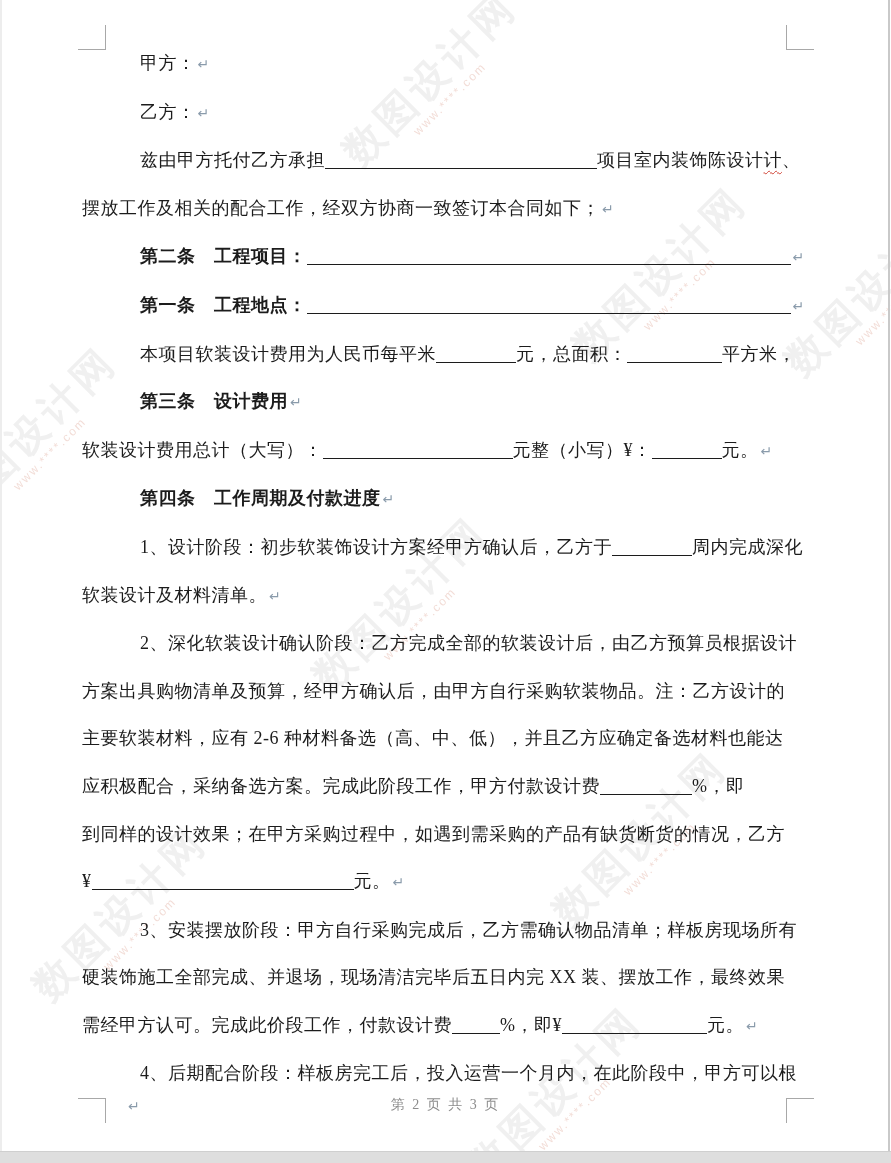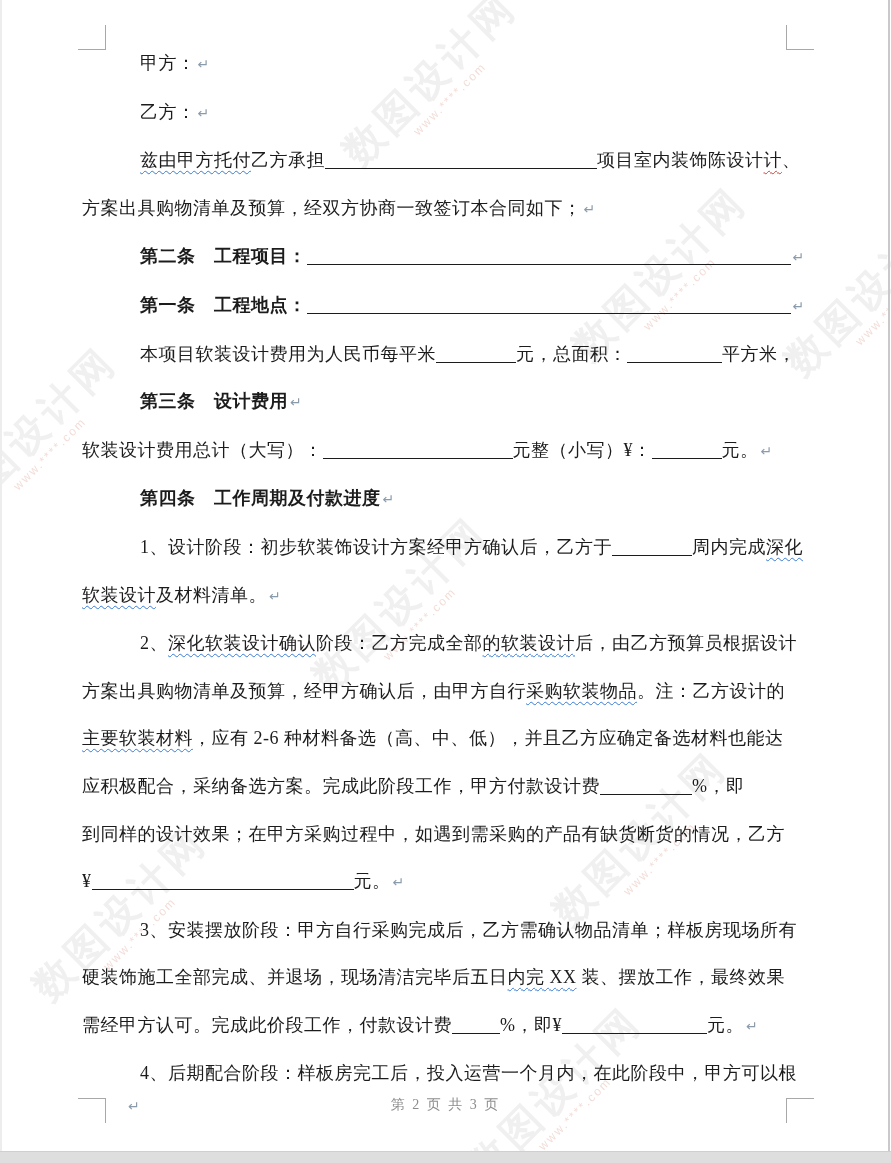--- a/index.html
+++ b/index.html
@@ -22,21 +22,21 @@
   .wm-main{display:block;font-size:40px;font-weight:bold;letter-spacing:5px;color:rgba(178,178,178,0.20);
            font-family:"Liberation Sans","DejaVu Sans",sans-serif;}
   .wm-sub{display:block;font-size:12px;letter-spacing:2px;margin-top:-6px;color:rgba(205,118,98,0.26);
           font-family:"Liberation Sans","DejaVu Sans",sans-serif;}
   
   .content{position:absolute;left:82px;top:40px;width:714px;}
   .line{line-height:47.6px;font-size:18px;color:#1c1c1c;white-space:nowrap;}
   .line.indent{padding-left:58px;}
   .run{letter-spacing:0.5px;text-align:right;}
   .run.bold{font-weight:bold;}
-  .wavy-blue{text-decoration:underline;text-decoration-style:wavy;text-decoration-color:#3a7bd5;
+  .wavy-blue{text-decoration-style:wavy;text-decoration-color:#3a7bd5;
              text-decoration-thickness:1px;text-underline-offset:4px;}
   .wavy-red{text-decoration:underline;text-decoration-style:wavy;text-decoration-color:#d04437;
             text-decoration-thickness:1px;text-underline-offset:4px;}
   .blank{display:inline-block;height:0.95em;border-bottom:1.4px solid #1c1c1c;margin-bottom:-3px;}
   .pmark{color:#8a9bab;font-size:14px;margin-left:2px;font-family:"DejaVu Sans","Liberation Sans",sans-serif;}
   
   .footer{position:absolute;left:0;top:1096px;width:891px;text-align:center;
           font-size:14px;color:#8c8c8c;letter-spacing:2px;}
   .footer .pmark{position:absolute;left:126px;top:2px;}
 </style>
@@ -82,21 +82,21 @@
 
   <div class="crop tl"></div>
   <div class="crop tr"></div>
   <div class="crop bl"></div>
   <div class="crop br"></div>
 
   <div class="content" id="doc-content">
       <div class="line indent"><span class="run">甲方：</span><span class="pmark">↵</span></div>
       <div class="line indent"><span class="run">乙方：</span><span class="pmark">↵</span></div>
       <div class="line indent"><span class="run wavy-blue">兹由甲方托付</span><span class="run">乙方承担</span><span class="blank" style="width: 272px;"></span><span class="run">项目室内装饰陈设计</span><span class="run wavy-red">计</span><span class="run">、</span></div>
-      <div class="line"><span class="run">方案出具购物清单及预算，经双方协商一致签订本合同如下；</span><span class="pmark">↵</span></div>
+      <div class="line"><span class="run">摆放工作及相关的配合工作，经双方协商一致签订本合同如下；</span><span class="pmark">↵</span></div>
       <div class="line indent"><span class="run bold">第二条　工程项目：</span><span class="blank" style="width: 484px;"></span><span class="pmark">↵</span></div>
       <div class="line indent"><span class="run bold">第一条　工程地点：</span><span class="blank" style="width: 484px;"></span><span class="pmark">↵</span></div>
       <div class="line indent"><span class="run">本项目软装设计费用为人民币每平米</span><span class="blank" style="width: 80px;"></span><span class="run">元，总面积：</span><span class="blank" style="width: 95px;"></span><span class="run">平方米，</span></div>
       <div class="line indent"><span class="run bold">第三条　设计费用</span><span class="pmark">↵</span></div>
       <div class="line"><span class="run">软装设计费用总计（大写）：</span><span class="blank" style="width: 190px;"></span><span class="run">元整（小写）¥：</span><span class="blank" style="width: 70px;"></span><span class="run">元。</span><span class="pmark">↵</span></div>
       <div class="line indent"><span class="run bold">第四条　工作周期及付款进度</span><span class="pmark">↵</span></div>
       <div class="line indent"><span class="run">1、设计阶段：初步软装饰设计方案经甲方确认后，乙方于</span><span class="blank" style="width: 80px;"></span><span class="run">周内完成</span><span class="run wavy-blue">深化</span></div>
       <div class="line"><span class="run wavy-blue">软装设计</span><span class="run">及材料清单。</span><span class="pmark">↵</span></div>
       <div class="line indent"><span class="run">2、</span><span class="run wavy-blue">深化软装设计确认</span><span class="run">阶段：乙方完成全部</span><span class="run wavy-blue">的软装设计</span><span class="run">后，由乙方预算员根据设计</span></div>
       <div class="line"><span class="run">方案出具购物清单及预算，经甲方确认后，由甲方自行</span><span class="run wavy-blue">采购软装物品</span><span class="run">。注：乙方设计的</span></div>

